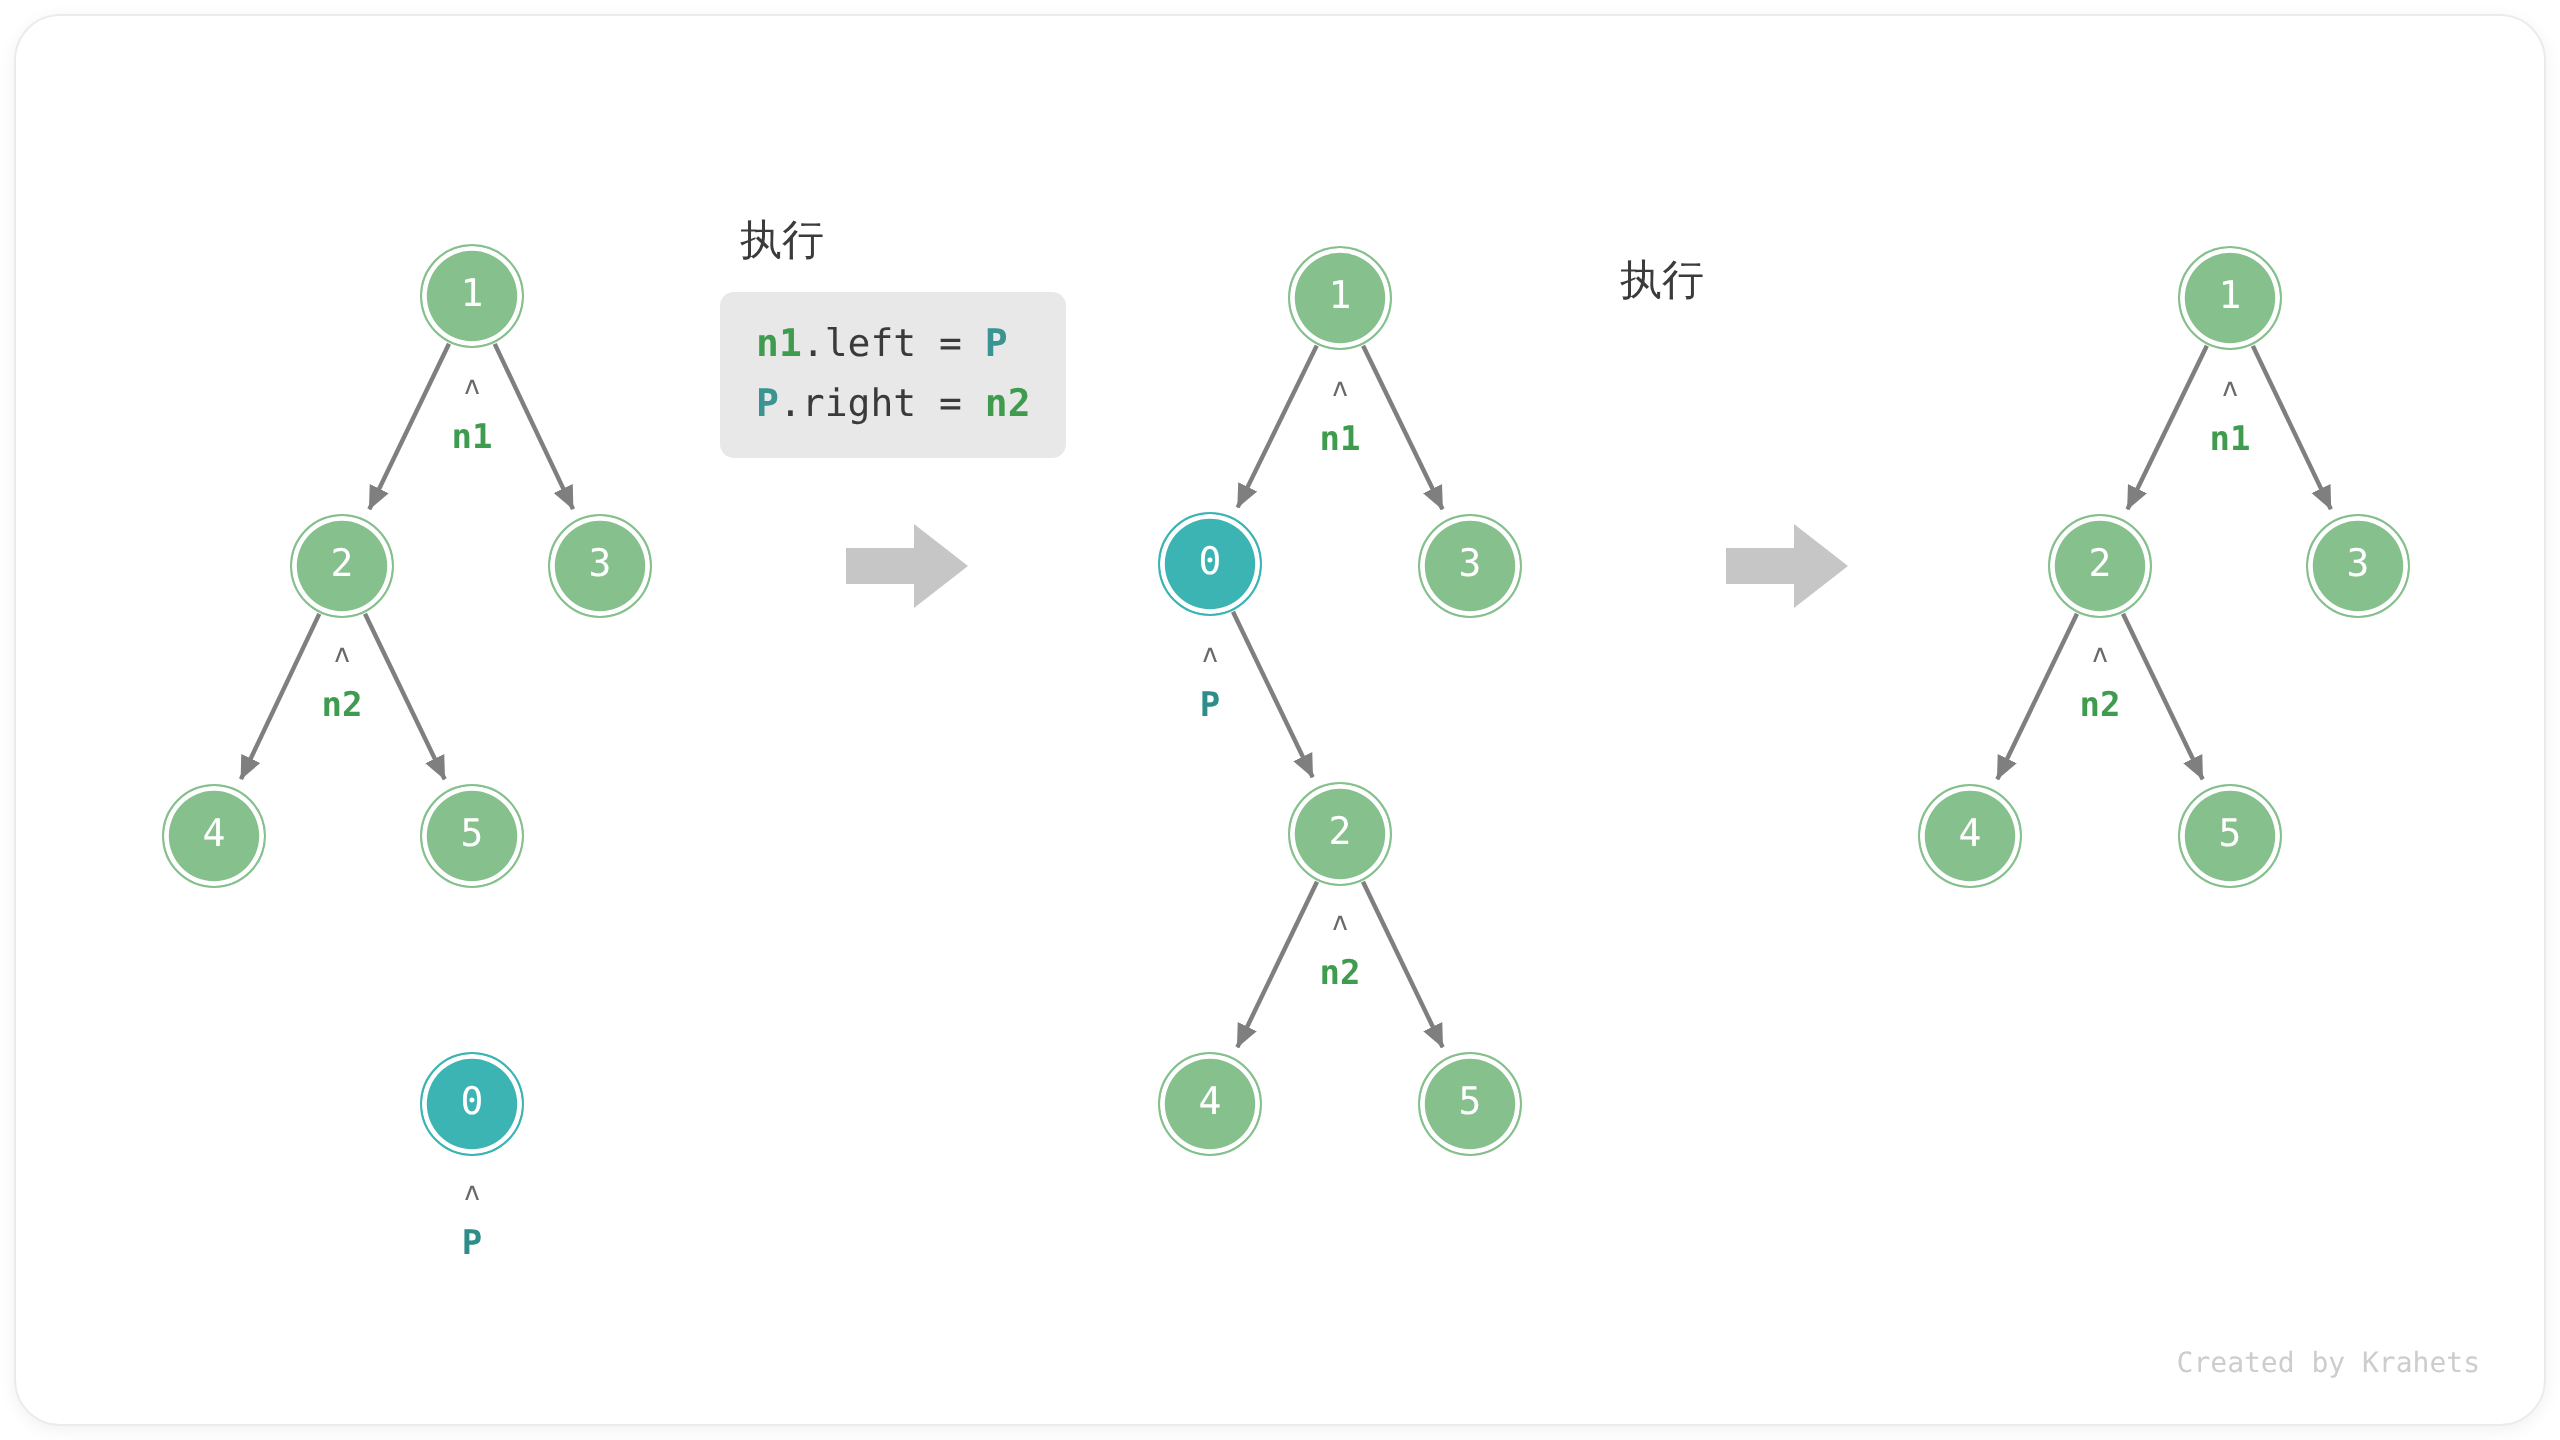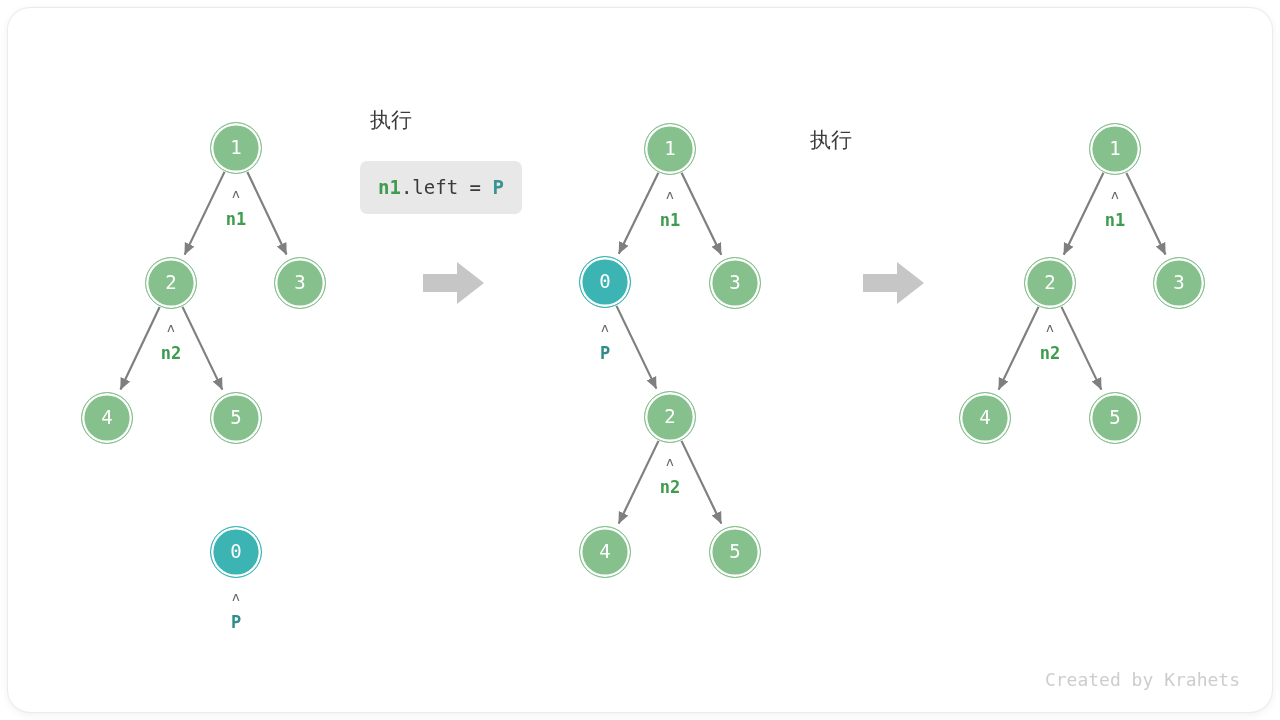--- a/index.html
+++ b/index.html
@@ -132,21 +132,21 @@
     width: 62px;
     height: 46px;
   }
 
   
   .footer {
     position: absolute;
     right: 32px;
     bottom: 22px;
     font-family: "DejaVu Sans Mono", "Liberation Mono", monospace;
-    font-size: 18px;
+    font-size: 14px;
     color: #cdcdcd;
     white-space: nowrap;
   }
 </style>
 </head>
 <body>
 
 <div id="stage">
   <div class="card">
 
@@ -251,21 +251,21 @@
         </div>
         <div class="ptr" style="left: 1077px; top: 181px;">
           <div class="caret">ʌ</div>
           <div class="pname green">n1</div>
         </div>
         <div class="ptr" style="left: 1012px; top: 314px;">
           <div class="caret">ʌ</div>
           <div class="pname green">n2</div>
         </div>
         <div class="step-title" style="left: 362px; top: 102px;">执行</div>
-        <div class="code-box" style="left: 352px; top: 153px;"><div><span class="tok-green">n1</span><span class="tok-plain">.left = </span><span class="tok-teal">P</span></div></div>
+        <div class="code-box" style="left: 352px; top: 138px;"><div><span class="tok-green">n1</span><span class="tok-plain">.left = </span><span class="tok-teal">P</span></div><div><span class="tok-teal">P</span><span class="tok-plain">.right = </span><span class="tok-green">n2</span></div></div>
         <div class="step-title" style="left: 802px; top: 122px;">执行</div>
       </div>
 
     <div class="layer" id="arrows-layer">
         <div class="block-arrow" style="left: 415px; top: 252px;"><svg viewBox="0 0 62 46" width="62" height="46">
             <path d="M0,14 L34,14 L34,2 L61,23 L34,44 L34,32 L0,32 Z" fill="#c6c6c6"></path>
           </svg></div>
         <div class="block-arrow" style="left: 855px; top: 252px;"><svg viewBox="0 0 62 46" width="62" height="46">
             <path d="M0,14 L34,14 L34,2 L61,23 L34,44 L34,32 L0,32 Z" fill="#c6c6c6"></path>
           </svg></div>

